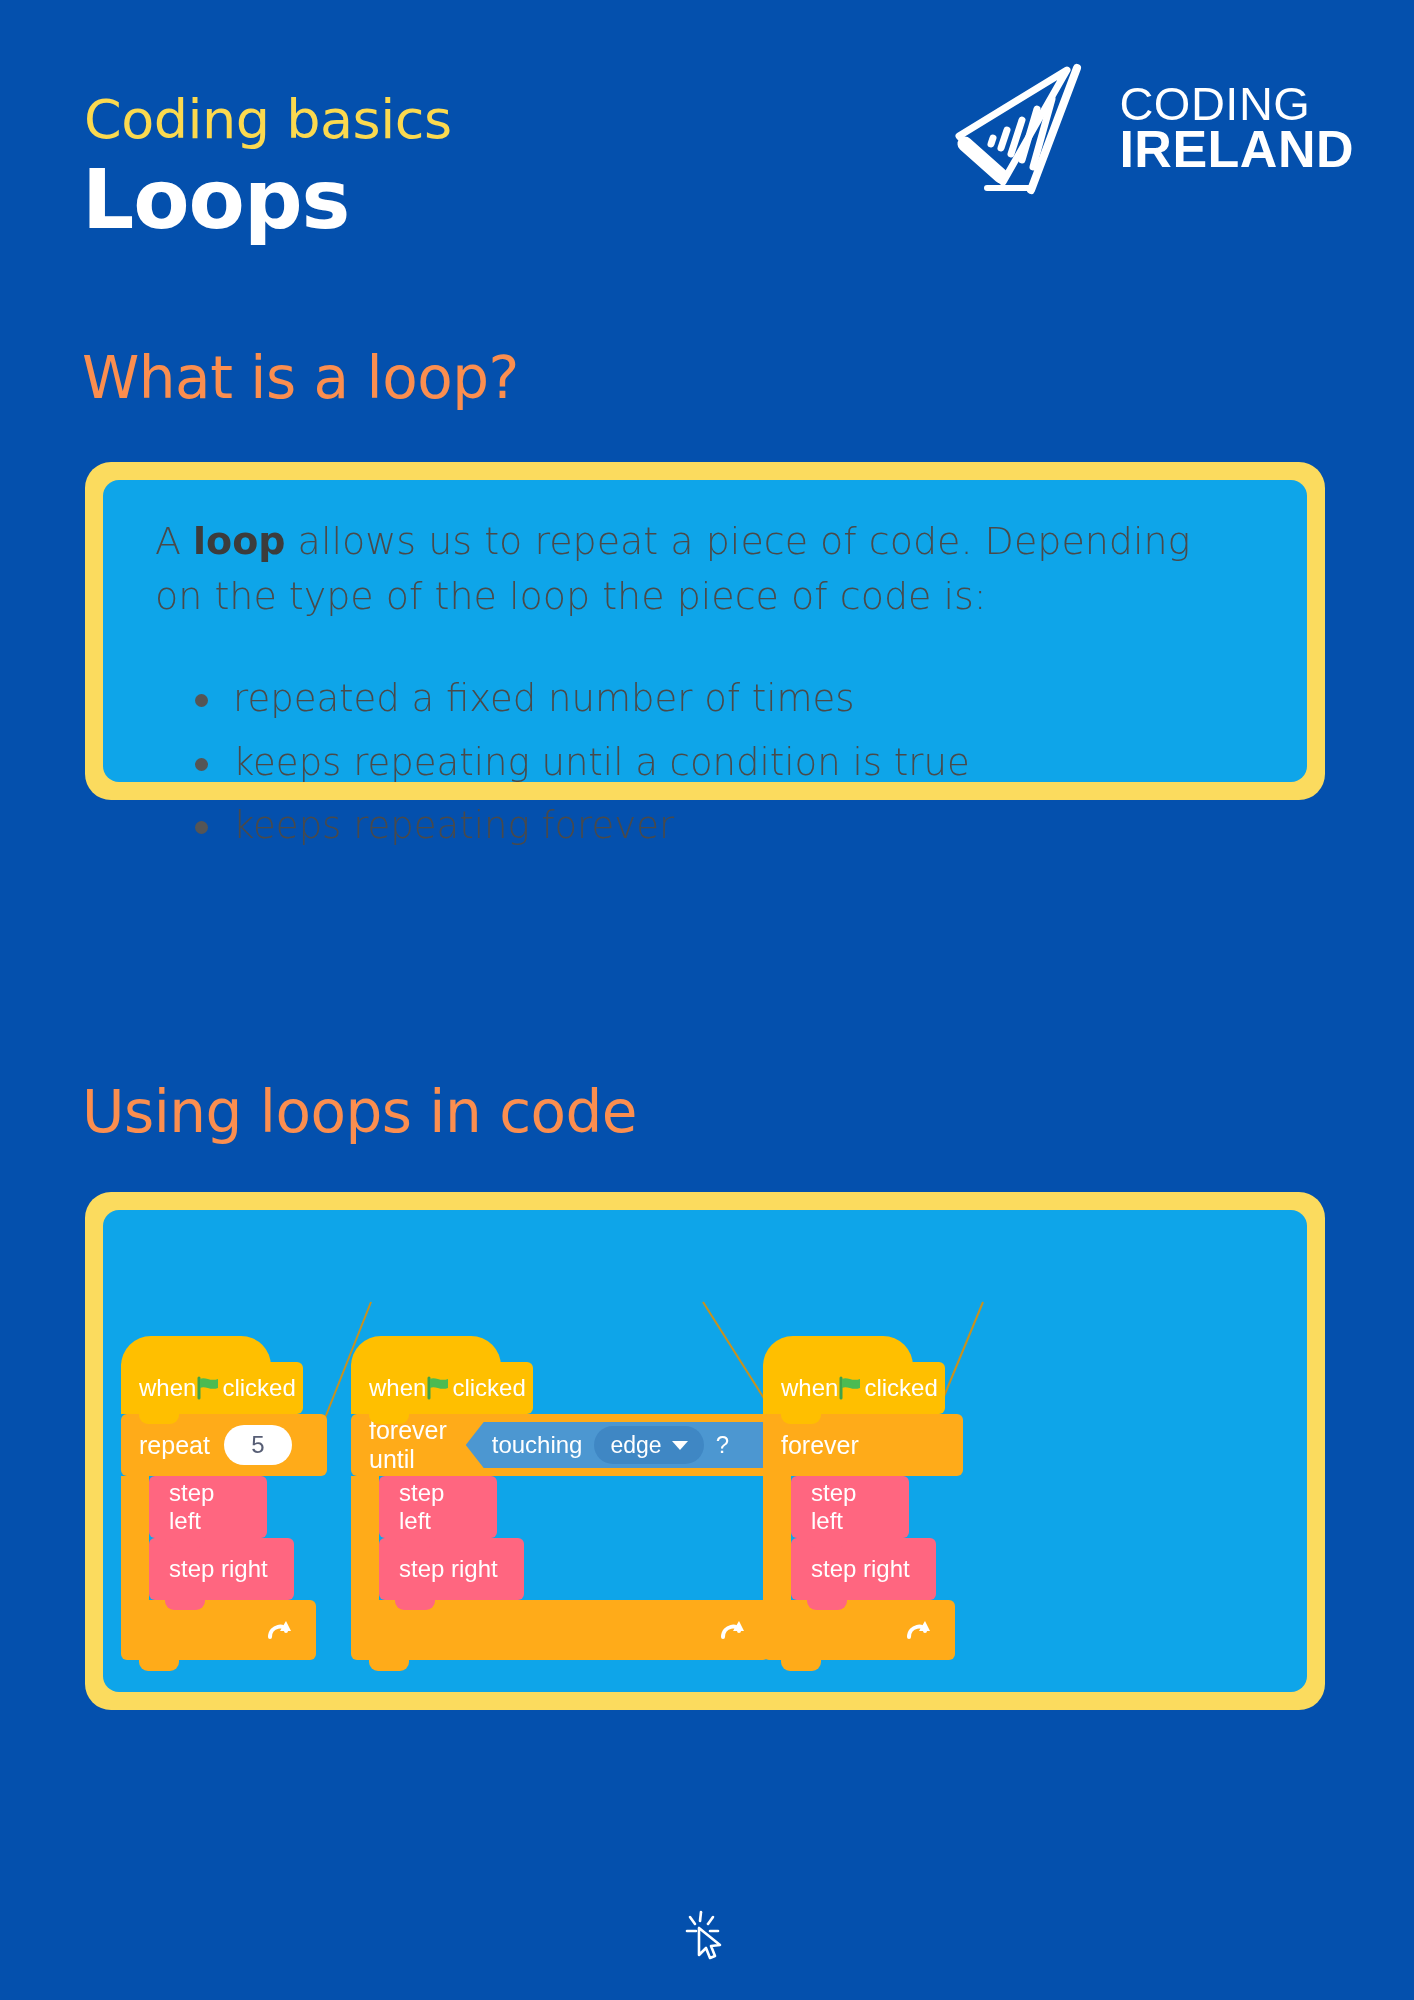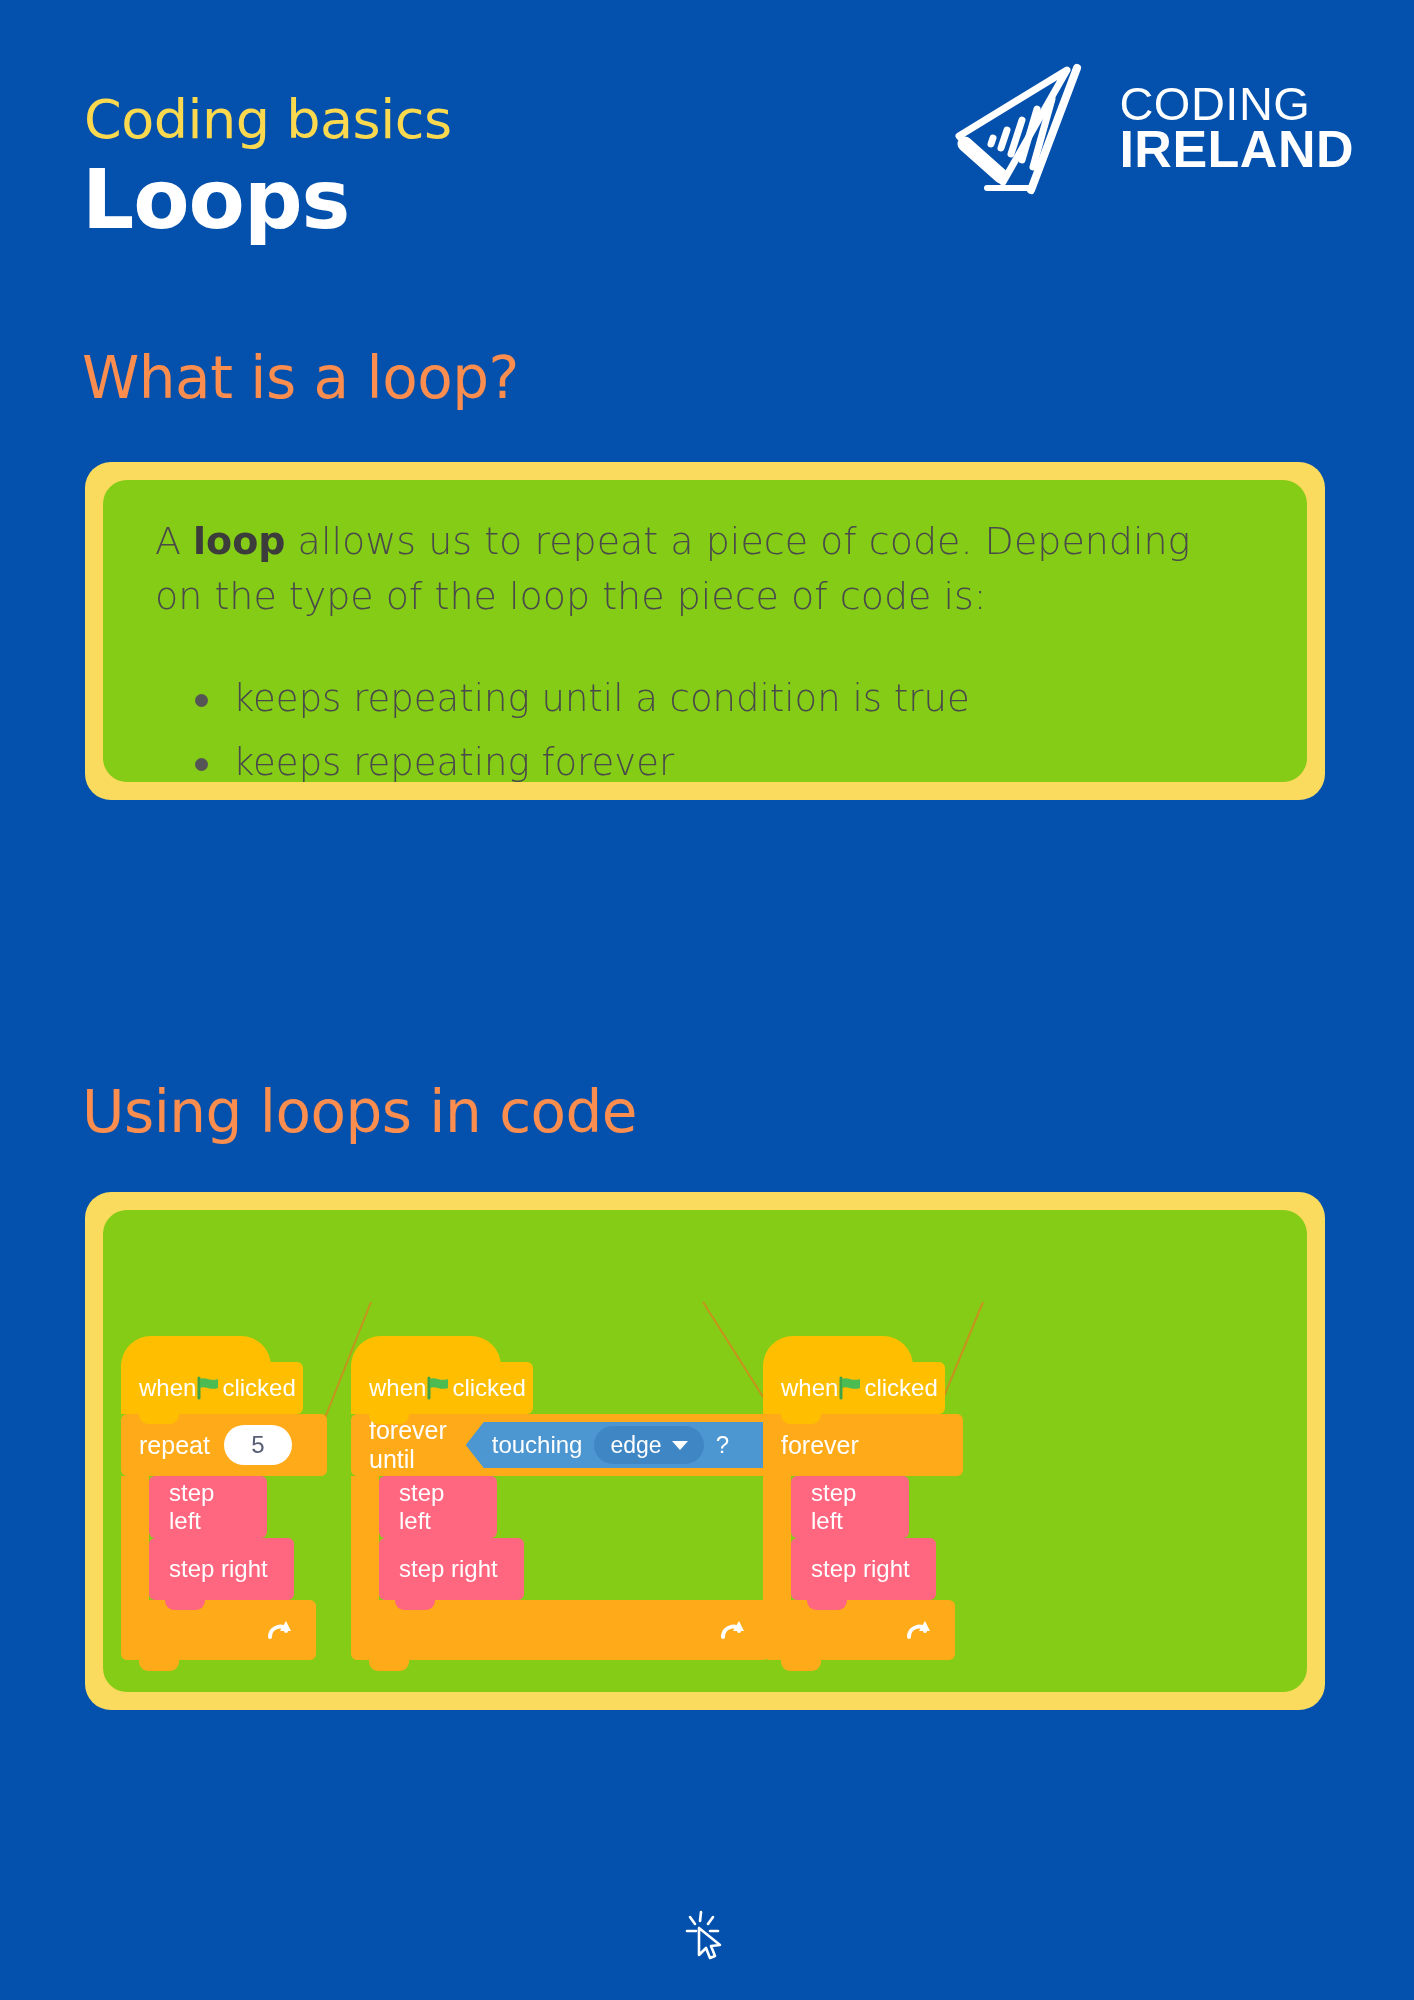--- a/index.html
+++ b/index.html
@@ -39,21 +39,21 @@
   #head1 { top:344px; }
   #head2 { top:1078px; }
 
   
   .ycard {
     position:absolute;
     background:#fbdb5e;
     border-radius:26px;
     padding:18px;
   }
-  .ycard .inner { background:#84cc16; border-radius:24px; width:100%; height:100%; position:relative; }
+  .ycard .inner { background:#0ea5e9; border-radius:16px; width:100%; height:100%; position:relative; }
   #card1 { left:85px; top:462px; width:1240px; height:338px; }
   #card2 { left:85px; top:1192px; width:1240px; height:518px; }
 
   .body-text {
     position:absolute; left:52px; top:34px; width:1090px;
     font-size:38px; line-height:1.46; color:#4a4a4a;
     font-family:"DejaVu Sans", sans-serif; font-weight:300;
   }
   .body-text b { font-weight:bold; color:#3c3c3c; }
   .bullets { position:absolute; left:52px; top:192px; width:1090px; list-style:none; }
@@ -184,20 +184,21 @@
   </div>
 
   <div class="sec-head" id="head1">What is a loop?</div>
 
   <div class="ycard" id="card1">
     <div class="inner">
       <div class="body-text">
         <span>A </span><b>loop</b><span> allows us to repeat a piece of code. Depending on the type of the loop the piece of code is:</span>
       </div>
       <ul class="bullets">
+        <li>repeated a fixed number of times</li>
         <li>keeps repeating until a condition is true</li>
         <li>keeps repeating forever</li>
       </ul>
     </div>
   </div>
 
   <div class="sec-head" id="head2">Using loops in code</div>
 
   <div class="ycard" id="card2">
     <div class="inner">

